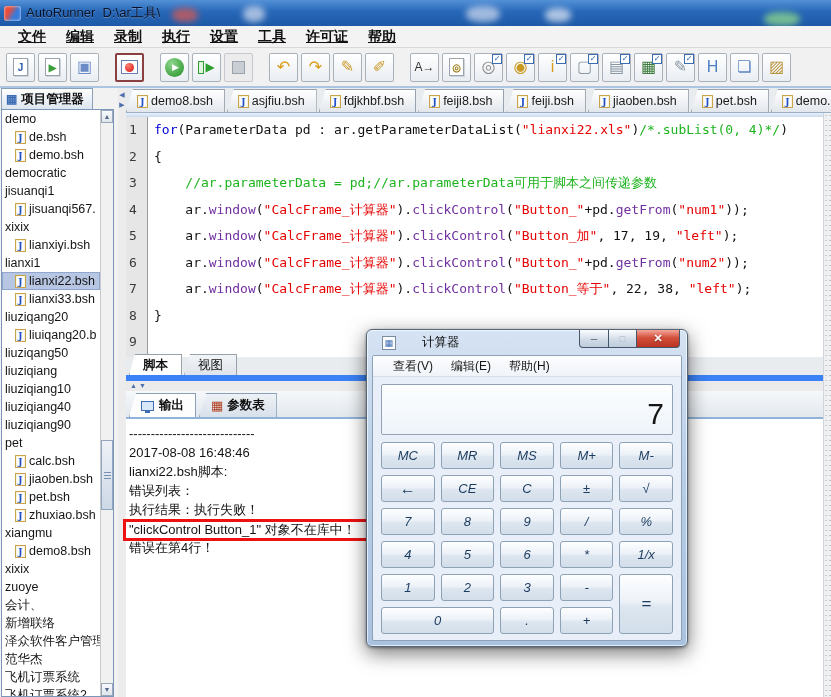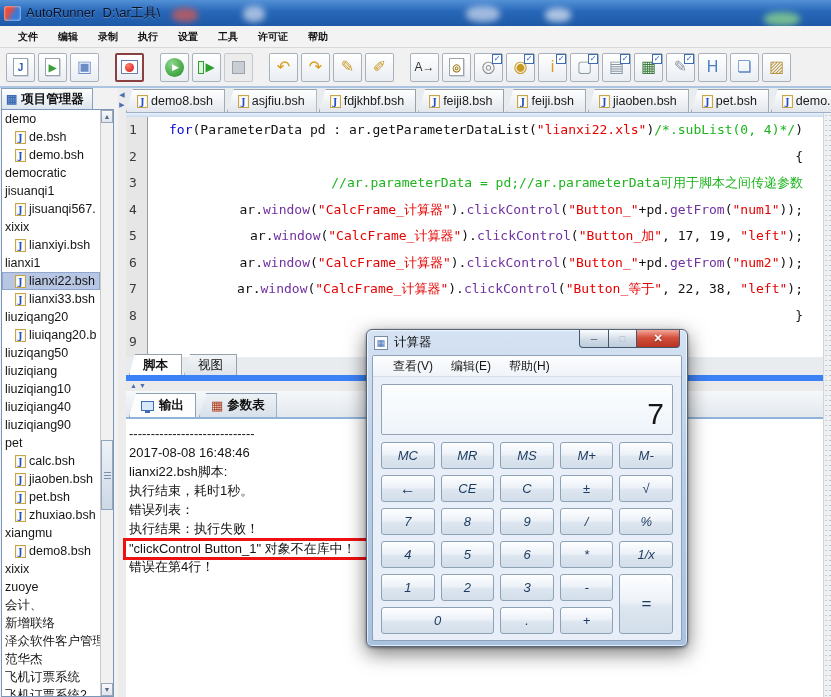--- a/index.html
+++ b/index.html
@@ -11,21 +11,21 @@
   .titlebar { position:absolute; left:0; top:0; width:831px; height:26px;
     background:linear-gradient(#5390d6,#2767b8 45%,#1d59a6); display:flex; align-items:center; overflow:hidden; }
   .app-icon { width:17px; height:15px; margin:0 5px 0 4px; border-radius:3px;
     background:linear-gradient(120deg,#e84b3a 30%,#3a7ad8 62%); box-shadow:inset 0 0 3px rgba(255,255,255,.85); flex:none; }
   .title-text { font-size:13px; color:#091327; text-shadow:0 1px 0 rgba(255,255,255,.25); white-space:pre; }
   .blob { position:absolute; filter:blur(3px); opacity:.75; border-radius:45%; }
 
   
   .menubar { position:absolute; top:26px; left:0; width:831px; height:22px; background:#f3f3f3;
     border-bottom:1px solid #d8d8d8; display:flex; align-items:center; padding-left:8px; }
-  .menu-item { font-weight:bold; font-size:10px; color:#111; padding:0 10px; cursor:default; }
+  .menu-item { font-weight:bold; font-size:14px; color:#111; padding:0 10px; cursor:default;text-decoration:underline; }
 
   
   .toolbar { position:absolute; top:48px; left:0; width:831px; height:40px; background:#f1f1f1;
     border-bottom:2px solid #abc4e1; display:flex; align-items:center; padding-left:6px; }
   .tb-btn { width:29px; height:29px; border:1px solid #a9b2bc; border-radius:2px;
     background:linear-gradient(#ffffff,#e9edf2); display:flex; align-items:center; justify-content:center;
     margin-right:3px; position:relative; flex:none; }
   .tb-gap { margin-right:16px !important; }
   .tb-glyph { font-size:16px; line-height:1; }
   .badge { position:absolute; top:0px; right:0px; width:10px; height:10px; background:#fff; border:1px solid #3b6cb5;
@@ -73,21 +73,21 @@
   .editor-col { position:absolute; left:126px; top:88px; width:705px; height:609px; }
   .tabstrip { position:absolute; left:0; top:0; width:705px; height:25px; background:#e9ecef; display:flex; align-items:flex-end;
     overflow:hidden; border-bottom:1px solid #9ab0c8; }
   .etab { height:23px; display:flex; align-items:center; padding:0 11px 0 10px; border:1px solid #98a2ac; border-bottom:none;
     background:linear-gradient(#ffffff,#e2e7ed); margin-right:2px; font-size:12.5px; color:#1a1a1a;
     clip-path:polygon(7px 0,100% 0,100% 100%,0 100%); flex:none; white-space:nowrap; }
   .editor-top-band { position:absolute; left:0; top:25px; width:705px; height:4px; background:linear-gradient(#eaf1f9,#c9dbef); }
   .code-area { position:absolute; left:0; top:29px; width:705px; height:240px; background:#fff; overflow:hidden; display:flex; }
   .gutter { width:22px; background:#e6e6e6; border-right:1px solid #9a9a9a; flex:none;
     font:13px/26.5px "DejaVu Sans Mono",monospace; color:#3a3a3a; padding-left:3px; }
-  .code-lines { font:13px/26.5px "DejaVu Sans Mono",monospace; white-space:pre; padding-left:21px; color:#111;text-align:right; }
+  .code-lines { font:13px/26.5px "DejaVu Sans Mono",monospace; white-space:pre; padding-left:6px; color:#111; }
   .code-line { height:26.5px; }
   .seg-k { color:#0000d8; } .seg-s { color:#e60000; } .seg-c { color:#1db41d; } .seg-m { color:#7030a0; } .seg-p { color:#111; }
 
   .bottom-tabs { position:absolute; left:0; top:269px; width:705px; height:24px; background:#e9ecef; display:flex;
     align-items:flex-end; padding-left:3px; border-bottom:6px solid #3b82f6; }
   .btab { height:21px; padding:0 13px; display:flex; align-items:center; border:1px solid #98a2ac; border-bottom:none;
     font-size:12.5px; color:#111; background:linear-gradient(#f2f5f8,#dde3ea); margin-right:2px; clip-path:polygon(6px 0,100% 0,100% 100%,0 100%); }
   .btab.selected { background:#fff; font-weight:bold; }
 
   .hsplit { position:absolute; left:0; top:293px; width:705px; height:10px; background-color:#ebebeb;
@@ -109,21 +109,21 @@
   .out-line { height:19px; line-height:19px; white-space:nowrap; }
   .err-box { display:inline-block; border:3px solid #ee1111; padding:0 3px; margin-left:-6px; height:22px; line-height:16px; width:260px; overflow:hidden; }
 
   .rightband { position:absolute; left:823px; top:113px; width:8px; height:584px; background-color:#eef0f2;
     border-left:1px solid #d0d5db; background-image:radial-gradient(#c6cbd2 18%,transparent 22%); background-size:4px 5px; z-index:5; }
 
   
   .calc { position:absolute; left:366px; top:329px; width:322px; height:318px; z-index:20; border-radius:6px;
     border:1px solid #55657a; background:linear-gradient(#d6e3f3,#b9cfe8 40%,#a9c2e0);
     box-shadow:0 6px 20px rgba(0,0,0,.55), 0 1px 3px rgba(0,0,0,.4), inset 0 0 0 1px rgba(255,255,255,.65); }
-  .calc-title { height:25px; display:flex; align-items:center; padding-left:7px; font-size:12.5px; color:#0c0c0c; }
+  .calc-title { height:25px; display:flex; align-items:center; padding-left:15px; font-size:12.5px; color:#0c0c0c;gap:20px; }
   .calc-ico { width:14px; height:14px; margin-right:6px; background:#fdfdfd; border:1px solid #7a8ca4; display:flex;
     align-items:center; justify-content:center; font-size:9px; color:#3b6cb5; }
   .calc-ico::before { content:"▦"; }
   .win-btns { position:absolute; top:0; right:7px; display:flex; }
   .win-btn { height:18px; border:1px solid #44566c; border-top:none; display:flex; align-items:center; justify-content:center;
     font-size:9px; color:#3a4a5e; background:linear-gradient(#fbfdfe,#cfdae6 60%,#bfccdb); }
   .win-min { width:30px; border-radius:0 0 0 4px; }
   .win-max { width:27px; border-left:none; border-right:none; color:#9fb2c8; }
   .win-close { width:44px; background:linear-gradient(#f4a79b,#d3503c 45%,#b83322); color:#fff; border-radius:0 0 4px 0;
     font-size:11px; font-weight:bold; text-shadow:0 1px 1px rgba(0,0,0,.4); }
@@ -459,21 +459,20 @@
         </div>
         <div class="otab">
           <span class="icon-grid">▦</span>
           <span>参数表</span>
         </div>
       </div>
     <div class="output-content">
         <div class="out-line">-----------------------------</div>
         <div class="out-line">2017-08-08 16:48:46</div>
         <div class="out-line">lianxi22.bsh脚本:</div>
-        <div class="out-line">执行结束，耗时1秒。</div>
         <div class="out-line">错误列表：</div>
         <div class="out-line">执行结果：执行失败！</div>
         <div class="out-line"><span class="err-box" style="border-color: rgb(238, 17, 17);">"clickControl Button_1" 对象不在库中！</span></div>
         <div class="out-line">错误在第4行！</div>
       </div>
   </div>
 
   <div class="rightband"></div>
 
   <div class="calc">

